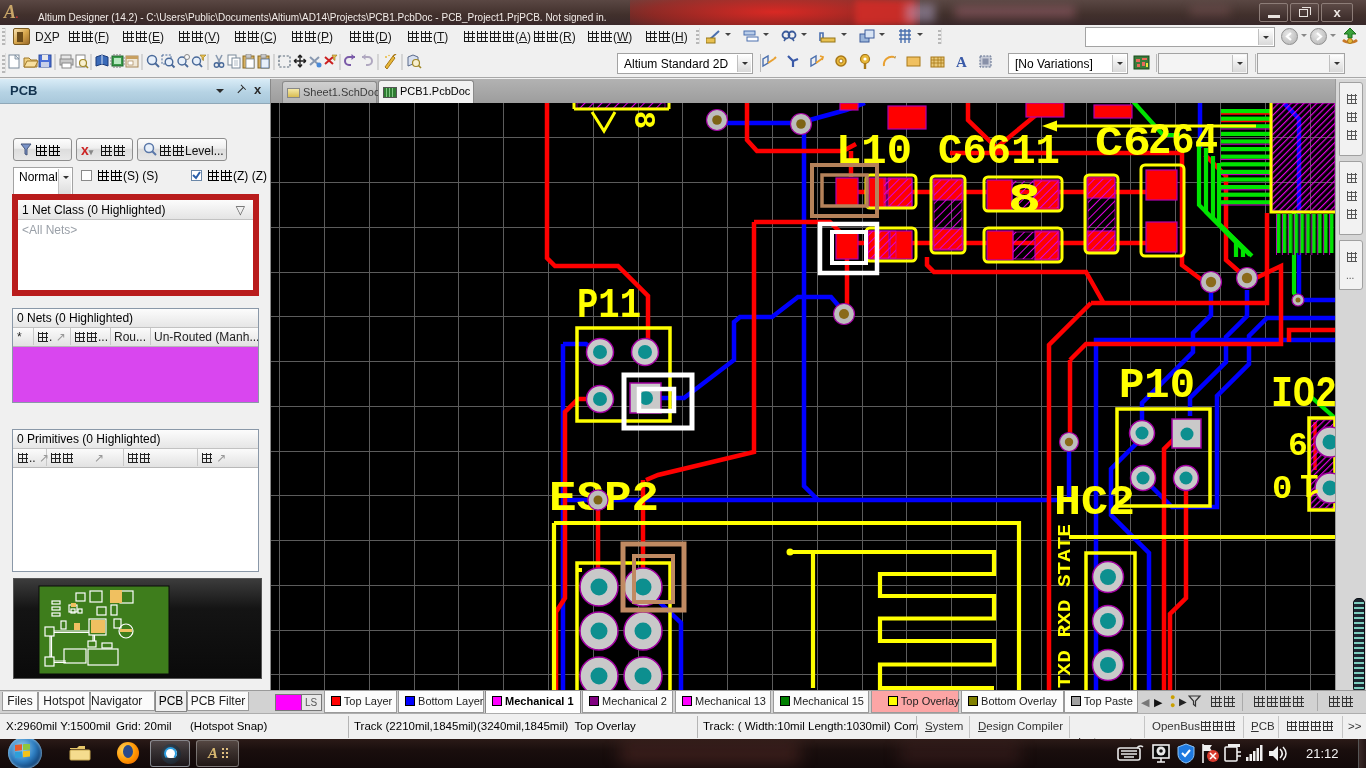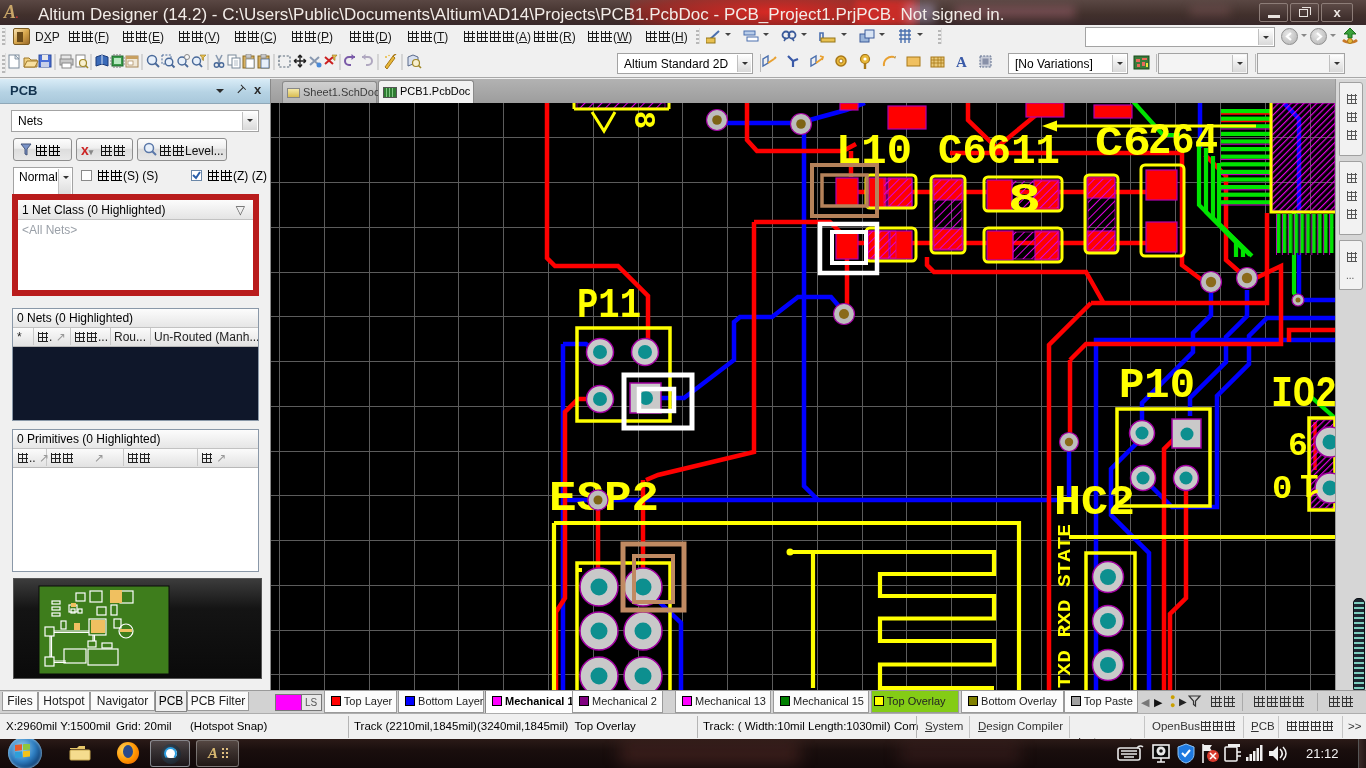--- a/index.html
+++ b/index.html
@@ -13,21 +13,21 @@
 .btn7{position:absolute;border:1px solid #8e8e8e;border-radius:3px;background:linear-gradient(#fdfdfd,#eee 45%,#dcdcdc 46%,#e8e8e8);font-size:12px;color:#111}
 </style></head><body>
 
 <div class="abs" style="left:0;top:0;width:1366px;height:25px;background:linear-gradient(#5a4743,#41302c 60%,#38282a);overflow:hidden">
   <div class="abs" style="left:630px;top:-8px;width:290px;height:40px;background:radial-gradient(ellipse at center,rgba(225,40,35,.95),rgba(190,35,30,.6) 60%,rgba(120,30,30,0) 100%)"></div>
   <div class="abs" style="left:855px;top:0px;width:60px;height:25px;background:rgba(210,45,40,.85);filter:blur(3px)"></div>
   <div class="abs" style="left:905px;top:4px;width:30px;height:18px;background:rgba(190,180,220,.45);filter:blur(4px)"></div>
   <div class="abs" style="left:955px;top:6px;width:120px;height:12px;background:rgba(200,120,140,.35);filter:blur(5px)"></div>
   <div class="abs" style="left:1190px;top:6px;width:40px;height:10px;background:rgba(170,110,120,.25);filter:blur(5px)"></div>
   <div class="abs" style="left:4px;top:2px;width:24px;height:20px;font-family:'Liberation Serif',serif;font-weight:bold;font-style:italic;font-size:18px;color:#c8a568">A<span style="color:#e0393c;font-size:10px">.</span></div>
-  <div class="abs" style="left:38px;top:5px;font-size:17px;color:#f2ece8;white-space:nowrap">Altium Designer (14.2) - C:\Users\Public\Documents\Altium\AD14\Projects\PCB1.PcbDoc - PCB_Project1.PrjPCB. Not signed in.</div>
+  <div class="abs" style="left:38px;top:12px;font-size:10px;color:#f2ece8;white-space:nowrap">Altium Designer (14.2) - C:\Users\Public\Documents\Altium\AD14\Projects\PCB1.PcbDoc - PCB_Project1.PrjPCB. Not signed in.</div>
 
   <div class="abs" style="left:1259px;top:3px;width:29px;height:19px;background:linear-gradient(#5c4a46,#3a2a28);border:1px solid #8d7d78;border-radius:2px">
       <div class="abs" style="left:8px;top:11px;width:12px;height:3px;background:#e8e2de"></div>
     </div>
   <div class="abs" style="left:1290px;top:3px;width:29px;height:19px;background:linear-gradient(#5c4a46,#3a2a28);border:1px solid #8d7d78;border-radius:2px">
       <div class="abs" style="left:8px;top:5px;width:9px;height:8px;border:1.5px solid #e8e2de"></div>
       <div class="abs" style="left:11px;top:3px;width:9px;height:8px;border:1.5px solid #e8e2de;border-left:none;border-bottom:none"></div>
     </div>
   <div class="abs" style="left:1321px;top:3px;width:32px;height:19px;background:linear-gradient(#5c4a46,#3a2a28);border:1px solid #8d7d78;border-radius:2px;color:#eee8e4;font-size:13px;text-align:center;line-height:17px;font-weight:bold">x</div>
 </div>
@@ -308,24 +308,20 @@
 
 <div class="abs" id="leftpanel" style="left:0;top:79px;width:271px;height:611px;background:#f0f0f0;border-right:1px solid #898989">
 
   <div class="abs" style="left:0;top:0;width:270px;height:25px;background:linear-gradient(#d9ecf7,#b6d3e4 55%,#a9c8db);border-bottom:1px solid #90a8b8">
     <div class="abs" style="left:10px;top:4px;font-size:13px;font-weight:bold;color:#13334f">PCB</div>
     <div class="abs" style="left:216px;top:10px;border:4px solid transparent;border-top-color:#2a2a2a"></div>
     <div class="abs" style="left:237px;top:4px;color:#2a2a2a;font-size:12px;transform:rotate(45deg)">T</div>
     <div class="abs" style="left:254px;top:3px;color:#2a2a2a;font-size:13px;font-weight:bold">x</div>
   </div>
 
-  <div class="combo" style="left:11px;top:31px;width:248px;height:22px">
-      <span style="position:absolute;left:6px;top:3px">Nets</span>
-      <span class="ar"></span>
-    </div>
 
   <div class="btn7" style="left:13px;top:59px;width:59px;height:23px;color:#000">
       <span style="position:absolute;left:6px;top:4px;width:11px;height:12px"><svg width="12" height="13">
           <path d="M1 1h10l-4 5v6l-2-1v-5z" fill="#7a93c8" stroke="#44557a" stroke-width="1"></path>
         </svg></span>
       <span style="position:absolute;left:21px;top:5px"><span class="cj"></span><span class="cj"></span></span>
     </div>
   <div class="btn7" style="left:76px;top:59px;width:57px;height:23px">
       <span style="position:absolute;left:4px;top:3px;color:#cc2222;font-weight:bold;font-size:14px">x<span style="font-size:9px;color:#888">▾</span></span>
       <span style="position:absolute;left:23px;top:5px"><span class="cj"></span><span class="cj"></span></span>
@@ -349,21 +345,21 @@
         <path d="M1 4l3 3 4-6" fill="none" stroke="#2a5faa" stroke-width="2"></path>
       </svg>
     </div>
   <div class="abs" style="left:207px;top:90px;font-size:12px;color:#000"><span class="cj"></span><span class="cj"></span>(Z) (Z)</div>
 
   <div class="abs" style="left:12px;top:115px;width:247px;height:102px;background:#fff;border:6px solid #b91c1c">
     <div style="height:20px;background:linear-gradient(#fcfcfc,#e4e4e4);border-bottom:1px solid #c2c2c2;font-size:12px;color:#000;padding:3px 0 0 4px">1 Net Class (0 Highlighted)<span style="position:absolute;right:8px;top:3px;color:#555">▽</span></div>
     <div style="font-size:12px;color:#9aa0a8;padding:3px 0 0 4px">&lt;All Nets&gt;</div>
   </div>
 
-  <div class="abs" style="left:12px;top:229px;width:247px;height:113px;background:#0f172a;border:1px solid #8a98a8;font-size:12px">
+  <div class="abs" style="left:12px;top:229px;width:247px;height:95px;background:#d946ef;border:1px solid #8a98a8;font-size:12px">
     <div style="height:19px;background:linear-gradient(#fcfcfc,#e6e6e6);border-bottom:1px solid #c2c2c2;color:#000;padding:2px 0 0 4px">0 Nets (0 Highlighted)</div>
     <div style="height:19px;background:linear-gradient(#fbfbfb,#e2e2e2);border-bottom:1px solid #b8b8b8;color:#222;white-space:nowrap;overflow:hidden">
       <span style="display:inline-block;width:21px;border-right:1px solid #c8c8c8;padding:2px 0 1px 4px">*</span><span style="display:inline-block;width:37px;border-right:1px solid #c8c8c8;padding:2px 0 1px 3px"><span class="cj s"></span>. <span style="color:#999">↗</span></span><span style="display:inline-block;width:40px;border-right:1px solid #c8c8c8;padding:2px 0 1px 3px"><span class="cj s"></span><span class="cj s"></span>...</span><span style="display:inline-block;width:40px;border-right:1px solid #c8c8c8;padding:2px 0 1px 3px">Rou...</span><span style="display:inline-block;padding:2px 0 1px 3px">Un-Routed (Manh...</span>
     </div>
   </div>
 
   <div class="abs" style="left:12px;top:350px;width:247px;height:143px;background:#fff;border:1px solid #8a98a8;font-size:12px">
     <div style="height:19px;background:linear-gradient(#fcfcfc,#e6e6e6);border-bottom:1px solid #c2c2c2;color:#000;padding:2px 0 0 4px">0 Primitives (0 Highlighted)</div>
     <div style="height:19px;background:linear-gradient(#fbfbfb,#e2e2e2);border-bottom:1px solid #b8b8b8;color:#222;white-space:nowrap;overflow:hidden">
       <span style="display:inline-block;width:34px;border-right:1px solid #c8c8c8;padding:2px 0 1px 4px"><span class="cj s"></span>.. <span style="color:#999">↗</span></span><span style="display:inline-block;width:77px;border-right:1px solid #c8c8c8;padding:2px 0 1px 3px"><span class="cj s"></span><span class="cj s"></span>&nbsp;&nbsp;&nbsp;&nbsp;&nbsp;&nbsp;<span style="color:#999">↗</span></span><span style="display:inline-block;width:74px;border-right:1px solid #c8c8c8;padding:2px 0 1px 3px"><span class="cj s"></span><span class="cj s"></span></span><span style="display:inline-block;padding:2px 0 1px 3px"><span class="cj s"></span> <span style="color:#999">↗</span></span>
@@ -677,35 +673,35 @@
 <div class="abs" style="left:1335px;top:79px;width:31px;height:611px;background:#d6d6d6;border-left:1px solid #9a9a9a">
   <div class="abs" style="left:3px;top:3px;width:24px;height:74px;background:#f2f2f2;border:1px solid #a0a0a0;border-radius:0 3px 3px 0;color:#555;padding:6px 0 0 6px"><span class="cj s"></span><br><span class="cj s" style="margin-top:3px"></span><br><span class="cj s" style="margin-top:3px"></span></div>
   <div class="abs" style="left:3px;top:82px;width:24px;height:74px;background:#f2f2f2;border:1px solid #a0a0a0;border-radius:0 3px 3px 0;color:#555;padding:6px 0 0 6px"><span class="cj s"></span><br><span class="cj s" style="margin-top:3px"></span><br><span class="cj s" style="margin-top:3px"></span></div>
   <div class="abs" style="left:3px;top:161px;width:24px;height:50px;background:#f2f2f2;border:1px solid #a0a0a0;border-radius:0 3px 3px 0;color:#555;padding:6px 0 0 6px"><span class="cj s"></span><br><span style="font-size:10px;color:#555">...</span></div>
   <div class="abs" style="left:17px;top:519px;width:12px;height:95px;background:#1d2630;border-radius:5px;background-image:repeating-linear-gradient(0deg,transparent 0 3px,#7ecfc0 3px 5px);border:1px solid #0a0f14"></div>
 </div>
 
 <div class="abs" id="bottomtabs" style="left:0;top:690px;width:1366px;height:23px;background:#d2d2d2;border-top:1px solid #9a9a9a;font-size:12px;color:#222;overflow:hidden">
   <div class="abs" style="left:2px;top:1px;width:36px;height:19px;background:#fbfbfb;border:1px solid #9a9a9a;border-top:none;text-align:center;padding-top:2px">Files</div>
   <div class="abs" style="left:38px;top:1px;width:52px;height:19px;background:#fbfbfb;border:1px solid #9a9a9a;border-top:none;text-align:center;padding-top:2px">Hotspot</div>
-  <div class="abs" style="left:90px;top:1px;width:65px;height:19px;background:#fbfbfb;border:1px solid #9a9a9a;border-top:none;text-align:center;padding-top:2px">Navigator</div>
+  <div class="abs" style="left:90px;top:1px;width:65px;height:19px;background:#fbfbfb;border:1px solid #9a9a9a;border-top:none;text-align:left;padding-top:2px">Navigator</div>
   <div class="abs" style="left:155px;top:0px;width:32px;height:21px;background:#efefef;border:1px solid #888;border-top:none;text-align:center;padding-top:3px;color:#000">PCB</div>
   <div class="abs" style="left:187px;top:1px;width:62px;height:19px;background:#fbfbfb;border:1px solid #9a9a9a;border-top:none;text-align:center;padding-top:2px">PCB Filter</div>
   <div class="abs" style="left:271px;top:0;width:1095px;height:23px;background:#d2d2d2;font-size:11px">
     <div class="abs" style="left:4px;top:3px;width:47px;height:17px;background:#e8e8e8;border:1px solid #777">
         <div class="abs" style="left:0px;top:0px;width:26px;height:15px;background:#ff00ff;border-right:1px solid #777"></div>
         <div class="abs" style="left:29px;top:2px;color:#555;font-size:10px">LS</div>
       </div>
     <div class="abs" style="left:53px;top:0px;width:73px;height:22px;background:#fcfcfc;border:1px solid #9a9a9a;border-top:none;padding:4px 0 0 6px;white-space:nowrap"><span style="display:inline-block;width:10px;height:10px;background:#ff0000;border:1px solid #000;vertical-align:-1px"></span> Top Layer</div>
     <div class="abs" style="left:127px;top:0px;width:86px;height:22px;background:#fcfcfc;border:1px solid #9a9a9a;border-top:none;padding:4px 0 0 6px;white-space:nowrap"><span style="display:inline-block;width:10px;height:10px;background:#0000ff;border:1px solid #000;vertical-align:-1px"></span> Bottom Layer</div>
     <div class="abs" style="left:214px;top:0px;width:96px;height:23px;background:#fff;border:1px solid #888;border-top:none;padding:4px 0 0 6px;font-weight:bold;color:#000;white-space:nowrap"><span style="display:inline-block;width:10px;height:10px;background:#ff00ff;border:1px solid #000;vertical-align:-1px"></span> Mechanical 1</div>
-    <div class="abs" style="left:301px;top:0px;width:91px;height:22px;background:#fcfcfc;border:1px solid #9a9a9a;border-top:none;padding:4px 0 0 6px;white-space:nowrap"><span style="display:inline-block;width:10px;height:10px;background:#800080;border:1px solid #000;vertical-align:-1px"></span> Mechanical 2</div>
+    <div class="abs" style="left:311px;top:0px;width:91px;height:22px;background:#fcfcfc;border:1px solid #9a9a9a;border-top:none;padding:4px 0 0 6px;white-space:nowrap"><span style="display:inline-block;width:10px;height:10px;background:#800080;border:1px solid #000;vertical-align:-1px"></span> Mechanical 2</div>
     <div class="abs" style="left:404px;top:0px;width:96px;height:22px;background:#fcfcfc;border:1px solid #9a9a9a;border-top:none;padding:4px 0 0 6px;white-space:nowrap"><span style="display:inline-block;width:10px;height:10px;background:#ff00ff;border:1px solid #000;vertical-align:-1px"></span> Mechanical 13</div>
     <div class="abs" style="left:502px;top:0px;width:96px;height:22px;background:#fcfcfc;border:1px solid #9a9a9a;border-top:none;padding:4px 0 0 6px;white-space:nowrap"><span style="display:inline-block;width:10px;height:10px;background:#008000;border:1px solid #000;vertical-align:-1px"></span> Mechanical 15</div>
-    <div class="abs" style="left:600px;top:0px;width:88px;height:22px;background:#84cc16;border:1px solid #9a9a9a;border-top:none;padding:4px 0 0 2px;white-space:nowrap"><span style="display:inline-block;width:10px;height:10px;background:#ffff00;border:1px solid #000;vertical-align:-1px"></span> Top Overlay</div>
+    <div class="abs" style="left:600px;top:0px;width:88px;height:22px;background:#fca5a5;border:1px solid #9a9a9a;border-top:none;padding:4px 0 0 16px;white-space:nowrap"><span style="display:inline-block;width:10px;height:10px;background:#ffff00;border:1px solid #000;vertical-align:-1px"></span> Top Overlay</div>
     <div class="abs" style="left:690px;top:0px;width:103px;height:22px;background:#fcfcfc;border:1px solid #9a9a9a;border-top:none;padding:4px 0 0 6px;white-space:nowrap"><span style="display:inline-block;width:10px;height:10px;background:#808000;border:1px solid #000;vertical-align:-1px"></span> Bottom Overlay</div>
     <div class="abs" style="left:793px;top:0px;width:74px;height:22px;background:#fcfcfc;border:1px solid #9a9a9a;border-top:none;padding:4px 0 0 6px;white-space:nowrap"><span style="display:inline-block;width:10px;height:10px;background:#a0a0a0;border:1px solid #000;vertical-align:-1px"></span> Top Paste</div>
     <div class="abs" style="left:870px;top:5px;color:#777;font-size:11px">◀</div>
     <div class="abs" style="left:883px;top:5px;color:#111;font-size:11px">▶</div>
     <div class="abs" style="left:899px;top:2px;color:#caa000;font-size:9px;line-height:8px">●<br>●</div>
     <div class="abs" style="left:908px;top:5px;color:#222;font-size:10px">▶</div>
     <div class="abs" style="left:917px;top:3px"><svg width="14" height="14">
           <path d="M1 2h11l-4.5 5v5l-2-1.5V7z" fill="none" stroke="#333" stroke-width="1.2"></path>
         </svg></div>
     <div class="abs" style="left:939px;top:5px;color:#333"><span class="cj"></span><span class="cj"></span></div>

